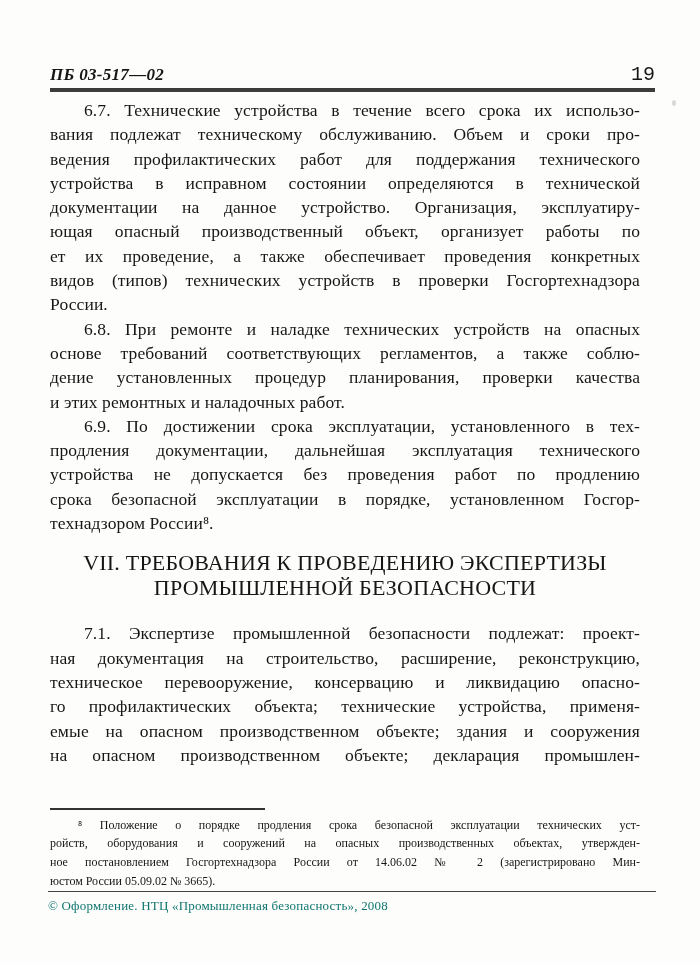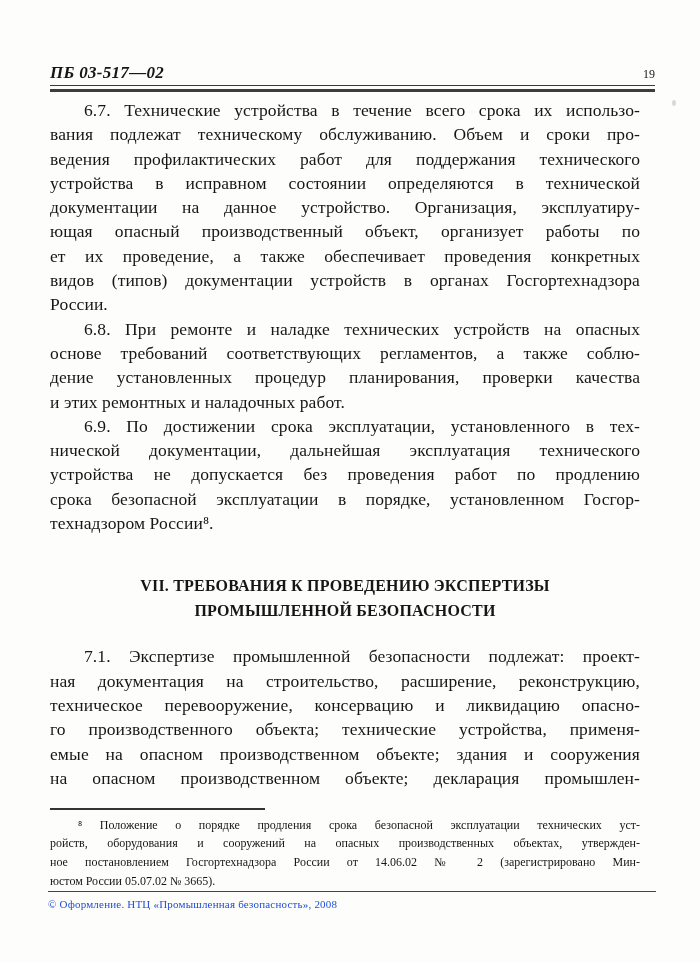--- a/index.html
+++ b/index.html
@@ -27,21 +27,21 @@
     align-items: baseline;
     font-size: 17px;
     padding-bottom: 2px;
     border-bottom: 1.5px solid #3a3a3a;
   }
   .doc-code {
     font-style: italic;
     font-weight: 600;
     letter-spacing: 0.3px;
   }
-  .page-num { font-size: 12px; }
+  .page-num { font-size: 20px; font-family: Liberation Mono, monospace; }
   .header-rule {
     position: absolute;
     left: 50px;
     right: 45px;
     top: 89px;
     height: 3px;
     background: #3d3d3d;
     filter: blur(0.4px);
   }
   
@@ -56,24 +56,24 @@
   }
   .tline {
     text-align: justify;
     text-align-last: justify;
     white-space: normal;
   }
   .tline.first { padding-left: 34px; }
   .tline.last  { text-align-last: left; }
   
   .heading {
-    margin-top: 38px;
+    margin-top: 15px;
     margin-bottom: 21px;
-    font-weight: bold;
-    font-size: 16px;
+    font-weight: normal;
+    font-size: 22px;
     line-height: 25px;
     letter-spacing: 0.2px;
   }
   .heading .tline,
   .heading .tline.first,
   .heading .tline.last {
     text-align: center;
     text-align-last: center;
     padding-left: 0;
   }
@@ -101,23 +101,23 @@
     left: 48px;
     right: 44px;
     top: 891px;
   }
   .footer-rule {
     height: 1.3px;
     background: #444444;
   }
   .copyright {
     margin-top: 6px;
-    font-size: 11px;
+    font-size: 13px;
     letter-spacing: 0.2px;
-    color: #1d4ed8;
+    color: #0f766e;
   }
   
   .artifact {
     position: absolute;
     left: 672px;
     top: 100px;
     width: 4px;
     height: 6px;
     background: #d9d9d9;
     border-radius: 50%;
@@ -137,59 +137,59 @@
 
   <div class="body">
     <div class="para">
         <div class="tline first">6.7. Технические устройства в течение всего срока их использо-</div>
         <div class="tline">вания подлежат техническому обслуживанию. Объем и сроки про-</div>
         <div class="tline">ведения профилактических работ для поддержания технического</div>
         <div class="tline">устройства в исправном состоянии определяются в технической</div>
         <div class="tline">документации на данное устройство. Организация, эксплуатиру-</div>
         <div class="tline">ющая опасный производственный объект, организует работы по</div>
         <div class="tline">ет их проведение, а также обеспечивает проведения конкретных</div>
-        <div class="tline">видов (типов) документации устройств в органах Госгортехнадзора</div>
+        <div class="tline">видов (типов) технических устройств в проверки Госгортехнадзора</div>
         <div class="tline last">России.</div>
       </div>
     <div class="para">
         <div class="tline first">6.8. При ремонте и наладке технических устройств на опасных</div>
         <div class="tline">основе требований соответствующих регламентов, а также соблю-</div>
         <div class="tline">дение установленных процедур планирования, проверки качества</div>
         <div class="tline last">и этих ремонтных и наладочных работ.</div>
       </div>
     <div class="para">
         <div class="tline first">6.9. По достижении срока эксплуатации, установленного в тех-</div>
-        <div class="tline">нической документации, дальнейшая эксплуатация технического</div>
+        <div class="tline">продления документации, дальнейшая эксплуатация технического</div>
         <div class="tline">устройства не допускается без проведения работ по продлению</div>
         <div class="tline">срока безопасной эксплуатации в порядке, установленном Госгор-</div>
         <div class="tline last">технадзором России⁸.</div>
       </div>
 
     <div class="heading">
         <div class="tline first">VII. ТРЕБОВАНИЯ К ПРОВЕДЕНИЮ ЭКСПЕРТИЗЫ</div>
         <div class="tline last">ПРОМЫШЛЕННОЙ БЕЗОПАСНОСТИ</div>
       </div>
 
     <div class="para">
         <div class="tline first">7.1. Экспертизе промышленной безопасности подлежат: проект-</div>
         <div class="tline">ная документация на строительство, расширение, реконструкцию,</div>
         <div class="tline">техническое перевооружение, консервацию и ликвидацию опасно-</div>
-        <div class="tline">го производственного объекта; технические устройства, применя-</div>
+        <div class="tline">го профилактических объекта; технические устройства, применя-</div>
         <div class="tline">емые на опасном производственном объекте; здания и сооружения</div>
         <div class="tline">на опасном производственном объекте; декларация промышлен-</div>
       </div>
   </div>
 
   <div class="footnote-area">
     <div class="footnote-rule"></div>
     <div class="footnote-text para">
         <div class="tline first">⁸ Положение о порядке продления срока безопасной эксплуатации технических уст-</div>
         <div class="tline">ройств, оборудования и сооружений на опасных производственных объектах, утвержден-</div>
         <div class="tline">ное постановлением Госгортехнадзора России от 14.06.02 № 2 (зарегистрировано Мин-</div>
-        <div class="tline last">юстом России 05.07.02 № 3665).</div>
+        <div class="tline last">юстом России 05.09.02 № 3665).</div>
       </div>
   </div>
 
   <div class="footer">
     <div class="footer-rule"></div>
     <div class="copyright">© Оформление. НТЦ «Промышленная безопасность», 2008</div>
   </div>
 
   <div class="artifact"></div>
 

